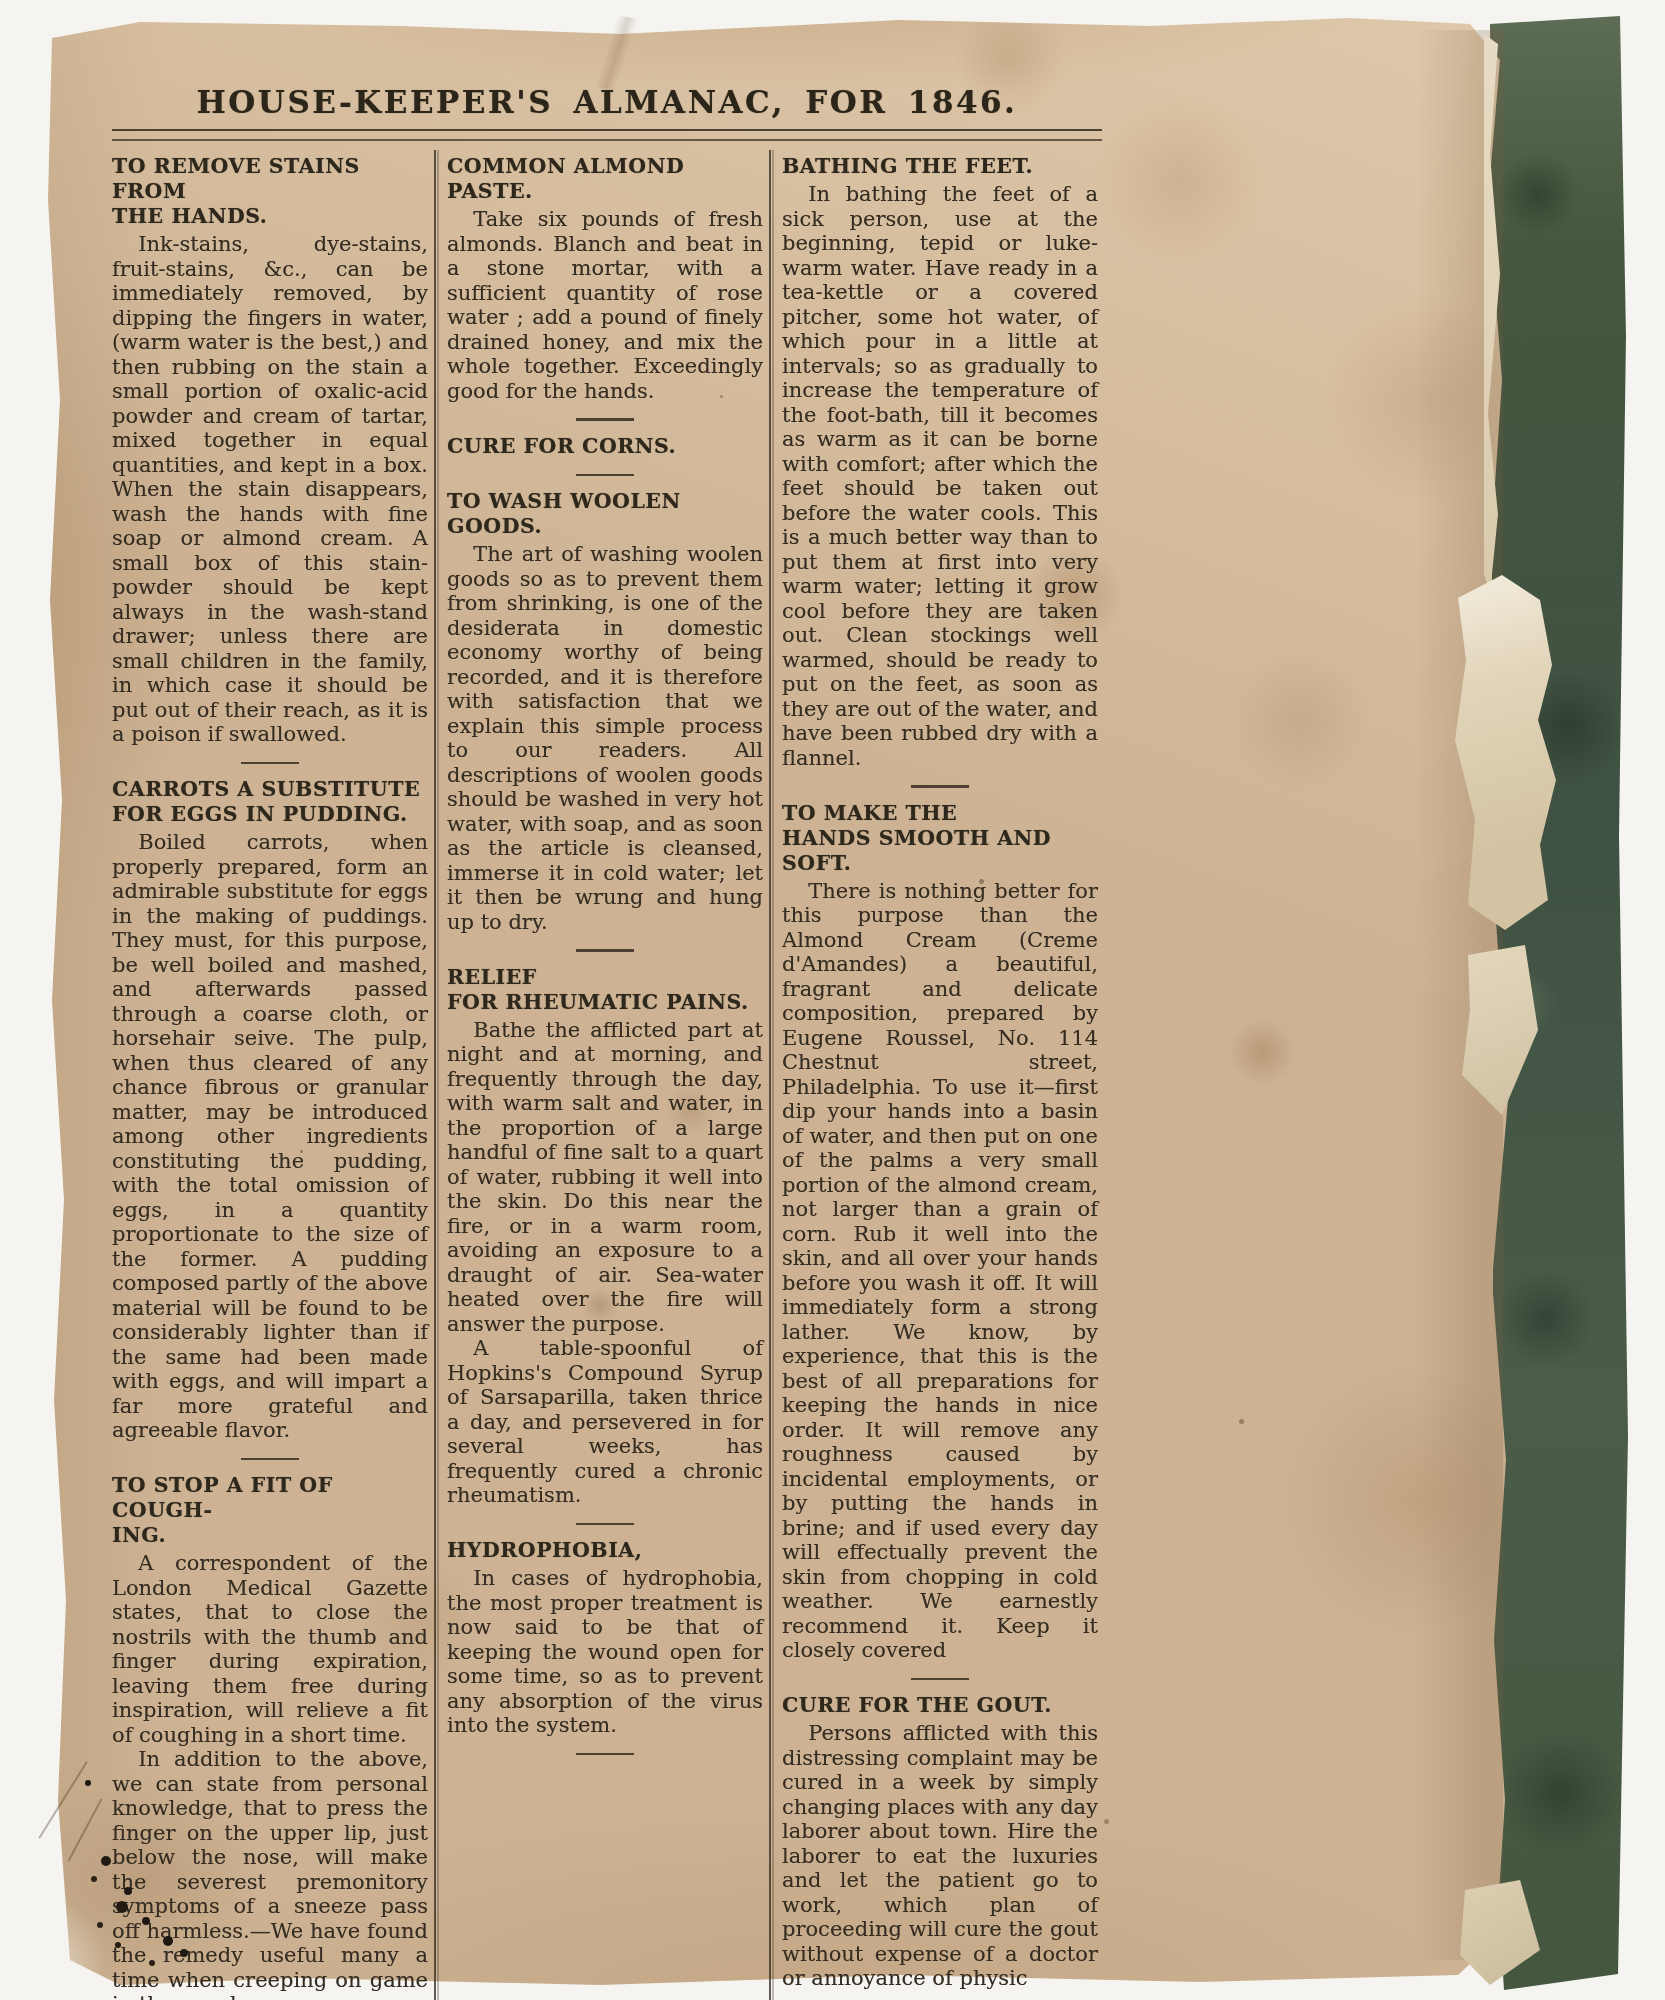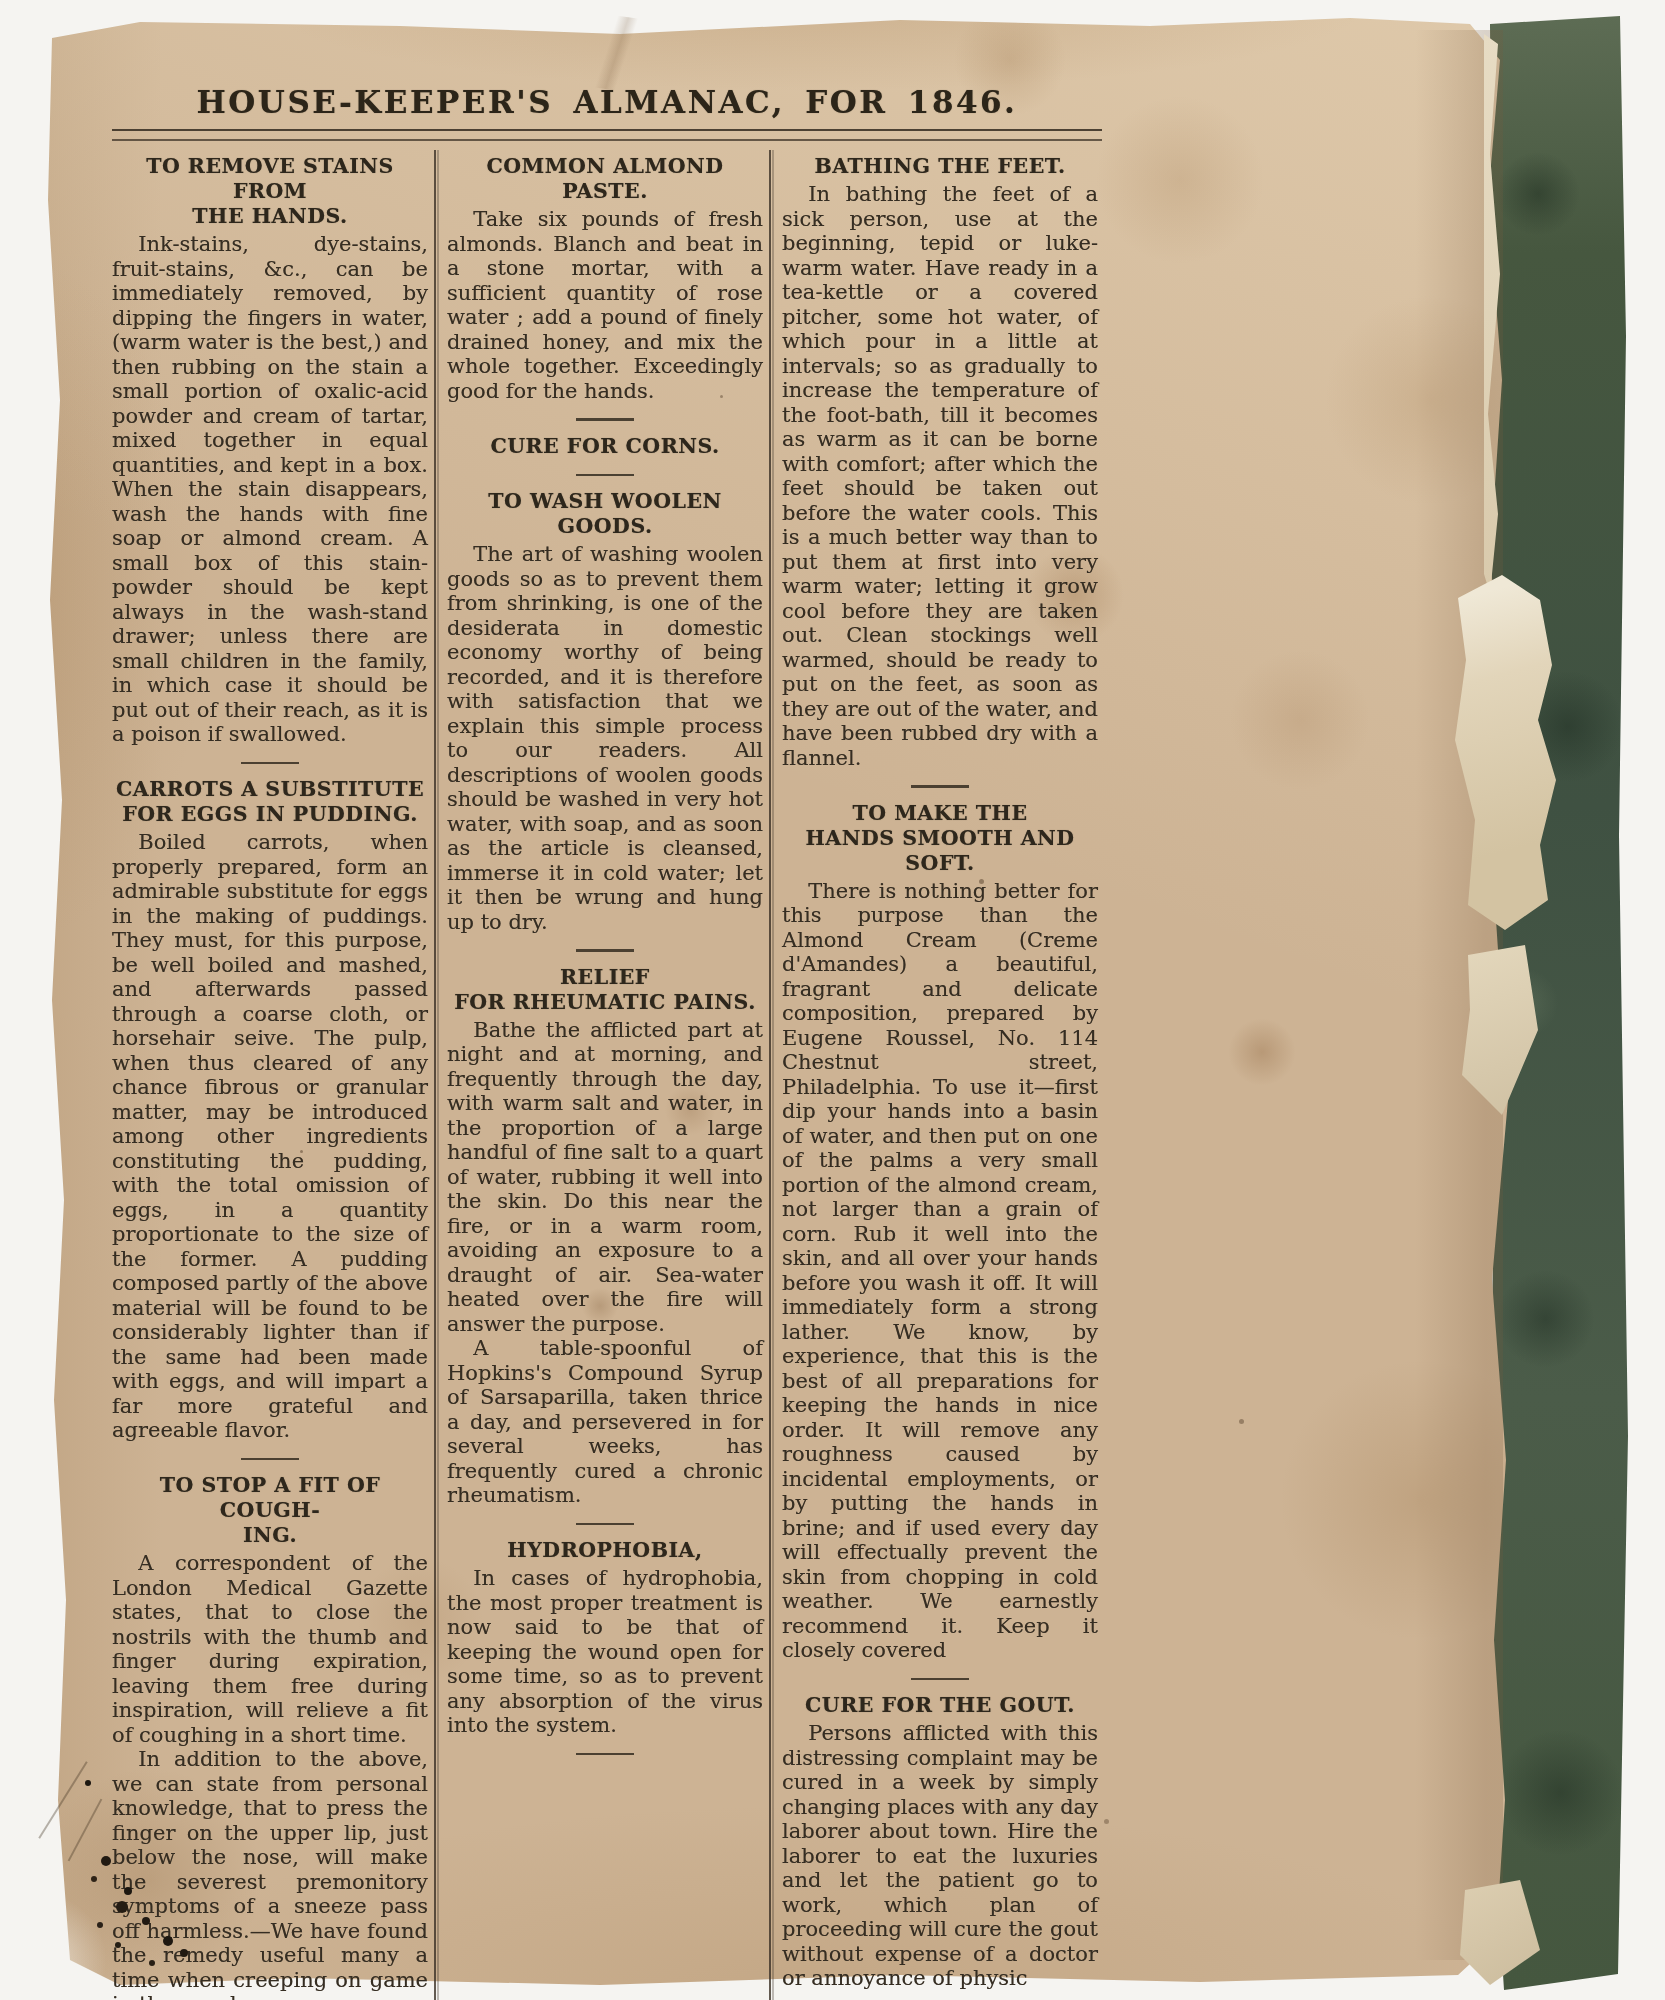--- a/index.html
+++ b/index.html
@@ -77,21 +77,21 @@
     word-spacing:7px;white-space:nowrap;color:#2c2519;
     text-shadow:0 0 1px rgba(44,37,25,.45);}
   .double-rule{margin-top:9px;height:8px;
     border-top:2.5px solid rgba(52,43,32,.85);
     border-bottom:2px solid rgba(52,43,32,.7);}
   .columns{display:flex;margin-top:9px;}
   .col{width:316px;}
   .vdiv{width:2px;background:rgba(56,46,36,.78);box-shadow:3px 0 0 rgba(56,46,36,.30);
     margin:0 11px 0 6px;}
 
-  .article h2{margin:4px 0 3px;text-align:center;font-size:20.5px;line-height:25px;
+  .article h2{margin:4px 0 3px;text-align:left;font-size:20.5px;line-height:25px;
     font-weight:bold;letter-spacing:.5px;white-space:pre-line;color:#2e271c;
     text-shadow:0 0 .8px rgba(46,39,28,.5);}
   .article p{margin:0;font-size:21px;line-height:24.5px;text-align:justify;
     text-indent:1.25em;color:#352d22;text-shadow:0 0 .6px rgba(53,45,34,.4);}
   .rule{width:58px;height:2.5px;background:rgba(52,43,32,.85);margin:15px auto 13px;}
 
   
   .ink-dots{position:absolute;left:85px;top:1780px;width:6px;height:6px;border-radius:50%;
     background:#1c1710;
     box-shadow:18px 78px 0 2px #211a12,40px 108px 0 1px #1c1710,34px 124px 0 3px #241c13,

